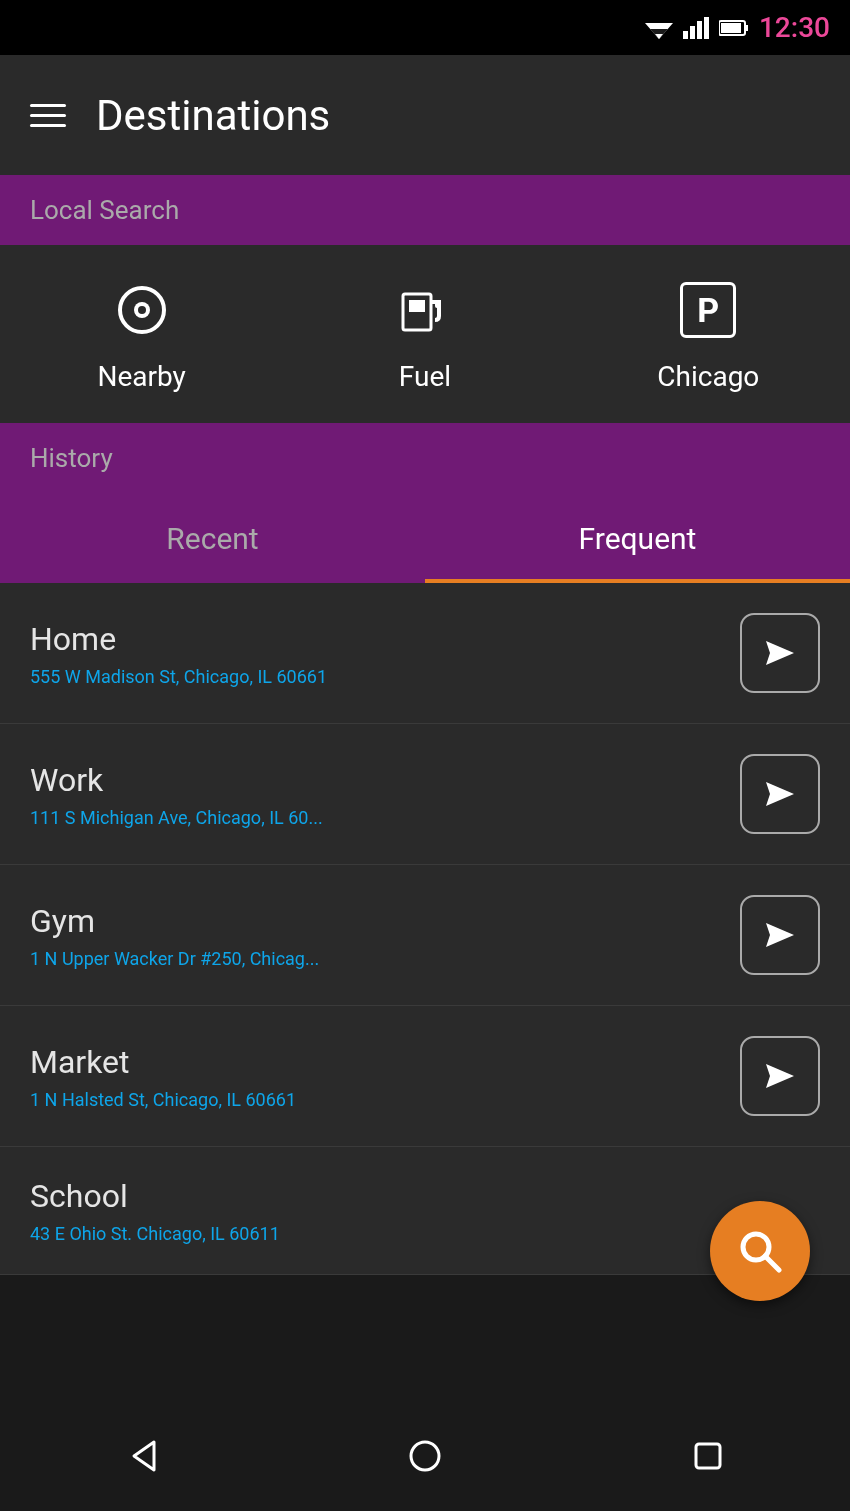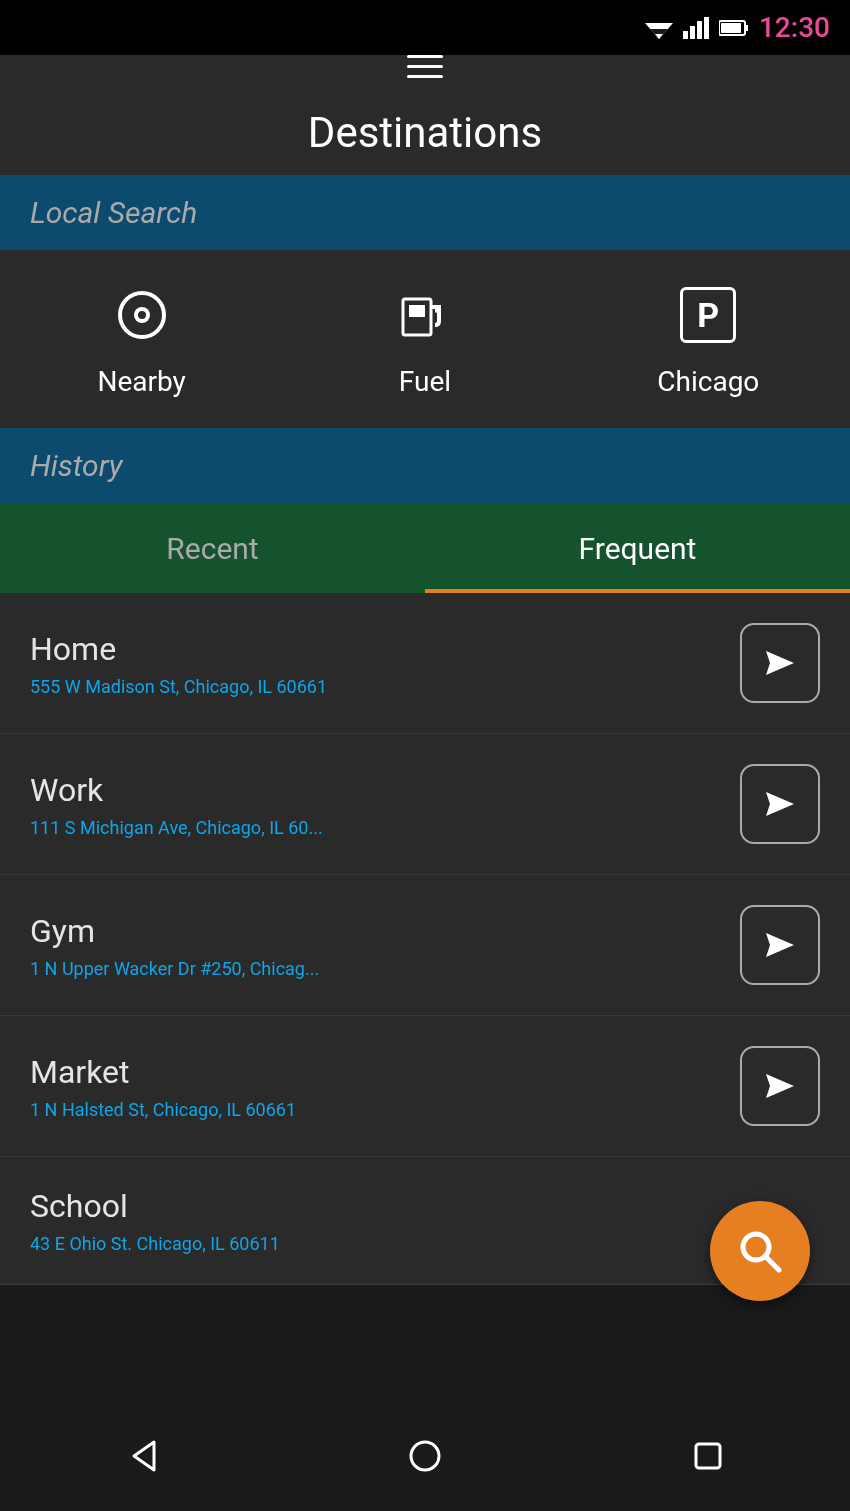--- a/index.html
+++ b/index.html
@@ -44,21 +44,20 @@
 
     
     .header {
       width: 100%;
       height: 120px;
       background-color: #2a2a2a;
       display: flex;
       align-items: center;
       padding: 0 30px;
       gap: 30px;
-      flex-direction: column;
     }
 
     .hamburger-icon {
       display: flex;
       flex-direction: column;
       gap: 7px;
       cursor: pointer;
     }
 
     .hamburger-icon span {
@@ -72,24 +71,23 @@
     .header-title {
       font-size: 42px;
       font-weight: 400;
       color: #ffffff;
     }
 
     
     .section-label {
       width: 100%;
       padding: 20px 30px;
-      background-color: #0c4a6e;
-      font-size: 30px;
+      background-color: #701a75;
+      font-size: 26px;
       color: #aaaaaa;
-      font-style: italic;
     }
 
     
     .quick-access {
       width: 100%;
       background-color: #2a2a2a;
       display: flex;
       justify-content: space-around;
       padding: 30px 0;
     }
@@ -120,21 +118,21 @@
     .quick-access-label {
       font-size: 28px;
       color: #ffffff;
     }
 
     
     .tabs {
       display: flex;
       width: 100%;
       height: 90px;
-      background-color: #14532d;
+      background-color: #701a75;
     }
 
     .tab {
       flex: 1;
       display: flex;
       align-items: center;
       justify-content: center;
       font-size: 30px;
       color: #aaaaaa;
       cursor: pointer;

